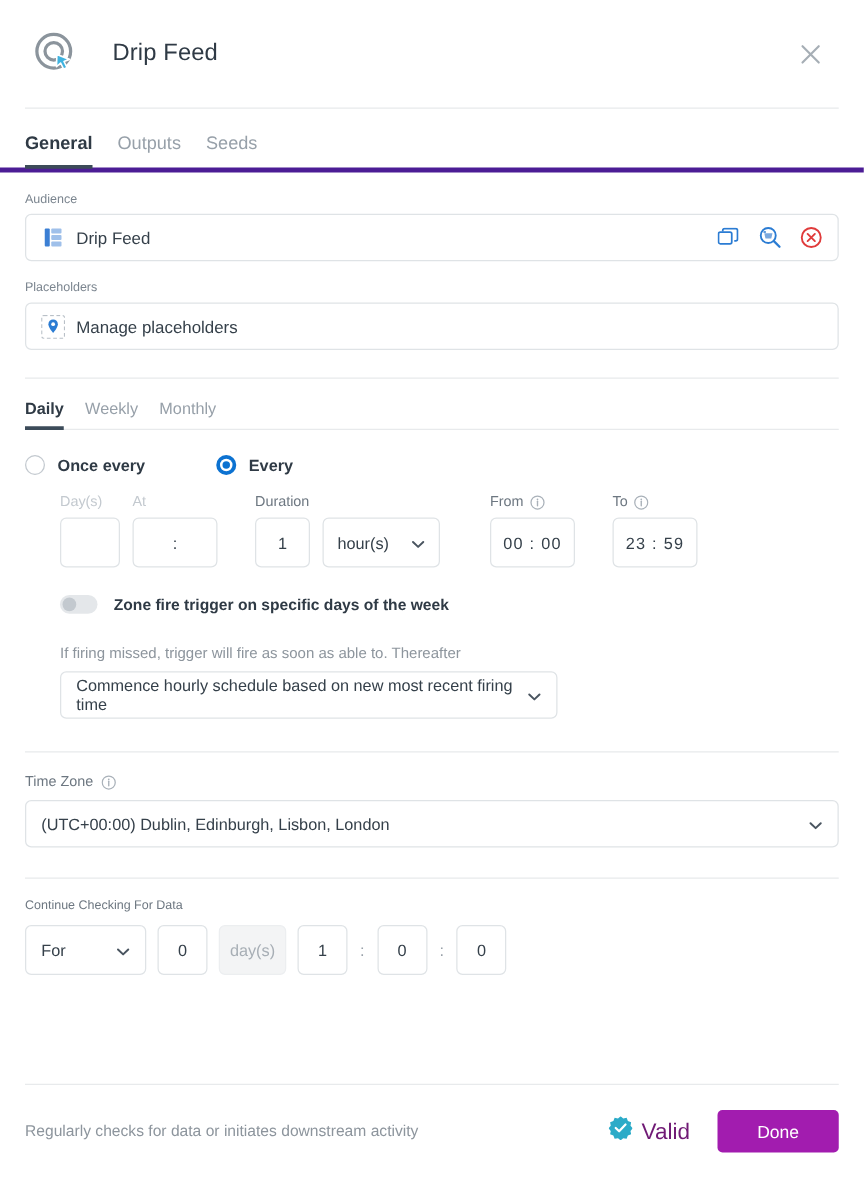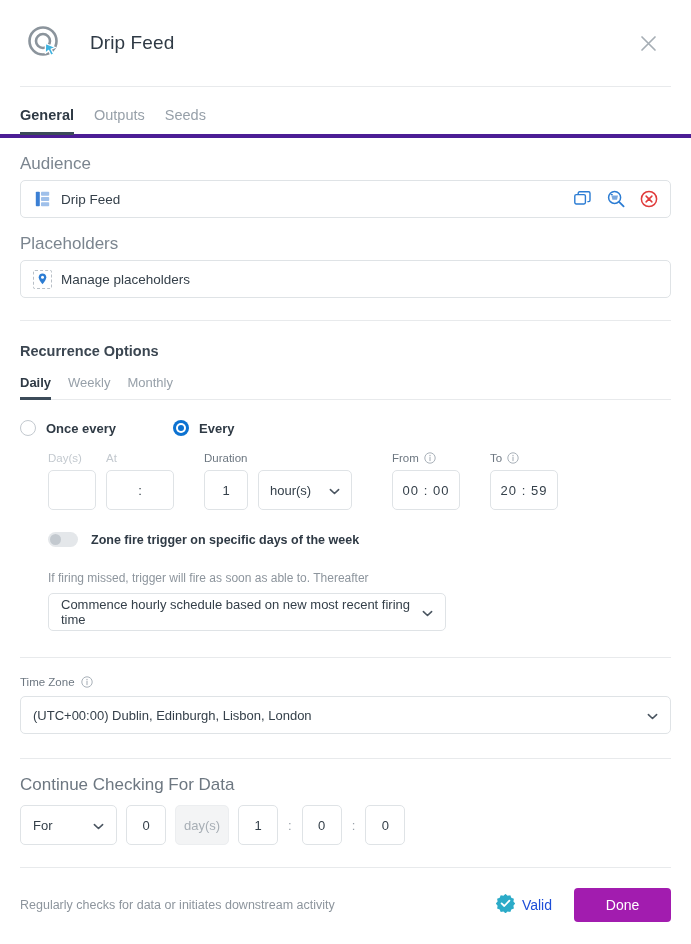--- a/index.html
+++ b/index.html
@@ -30,21 +30,21 @@
   
   .tabs { display: flex; align-items: flex-end; padding: 0 20px; margin-top: 16px; flex: none;
           border-bottom: 4px solid #4c1d95; }
   .tab { font-size: 14.5px; color: #97a0a9; padding: 4px 0 9px; margin-right: 20px;
          cursor: pointer; border-bottom: 3px solid transparent; margin-bottom: -1px; }
   .tab.active { color: #2f3a45; font-weight: bold; border-bottom-color: #3c4b59; }
 
   
   .body { padding: 0 20px; flex: 1 1 auto; overflow: hidden; }
 
-  .field-label { font-size: 17px; color: #7b858f; margin: 16px 0 6px; }
+  .field-label { font-size: 10px; color: #7b858f; margin: 16px 0 6px; }
   .field-label.strong { color: #6d7781; }
 
   .input-box {
     border: 1px solid #dfe3e6; border-radius: 5px; background: #fff;
     height: 38px; display: flex; align-items: center; padding: 0 12px;
   }
   .input-box .txt { font-size: 13.5px; color: #35404a; }
 
   .icon-left { width: 18px; height: 18px; flex: none; margin-right: 10px; display: flex;
                align-items: center; justify-content: center; }
@@ -124,21 +124,21 @@
   .num-cell { width: 40px; }
   .daysbox { width: 54px; background: #f3f4f5; color: #a7aeb5; border-color: #eceef0; }
   .colon { font-size: 13px; color: #99a1a9; padding: 0 1px; }
 
   
   .footer { flex: none; padding: 0 20px 22px; }
   .footer-hr { height: 1px; background: #e8eaec; margin-bottom: 20px; }
   .footer-inner { display: flex; align-items: center; }
   .foot-text { font-size: 12.5px; color: #8d959d; }
   .valid { display: flex; align-items: center; gap: 7px; margin-left: auto; margin-right: 22px; }
-  .valid .vt { font-size: 14px; color: #1d4ed8; }
+  .valid .vt { font-size: 18px; color: #701a75; }
   .done-btn {
     width: 97px; height: 34px; border-radius: 4px; background: #a21caf; color: #fff;
     display: flex; align-items: center; justify-content: center; font-size: 14px; cursor: pointer;
   }
 </style>
 </head>
 <body>
 
 <div class="dialog">
 
@@ -209,21 +209,20 @@
         <svg width="9" height="12" viewBox="0 0 9 12">
           <path d="M4.5 0.6 C2.3 0.6 0.7 2.2 0.7 4.3 C0.7 7 4.5 11.3 4.5 11.3 S8.3 7 8.3 4.3 C8.3 2.2 6.7 0.6 4.5 0.6 Z" fill="#2b7cd3"></path>
           <circle cx="4.5" cy="4.3" r="1.5" fill="#ffffff"></circle>
         </svg>
       </span>
       <span class="txt">Manage placeholders</span>
     </div>
 
     <div class="divider"></div>
 
-    <div class="section-title">Recurrence Options</div>
 
     <div class="subtabs">
       <div class="subtab active">Daily</div>
       <div class="subtab">Weekly</div>
       <div class="subtab">Monthly</div>
     </div>
 
     <div class="radio-row">
       <span class="radio radio-first">
         <span class="dot"></span>
@@ -283,21 +282,21 @@
           <span class="flabel">
             <span>To</span>
             <span class="info-ic">
               <svg width="12" height="12" viewBox="0 0 12 12">
                   <circle cx="6" cy="6" r="5.2" fill="none" stroke="#a9b1b9" stroke-width="1"></circle>
               <path d="M6 5 V8.6" stroke="#a9b1b9" stroke-width="1.1" stroke-linecap="round"></path>
               <circle cx="6" cy="3.4" r="0.7" fill="#a9b1b9"></circle>
                 </svg>
             </span>
           </span>
-          <span class="cell w-time">20 : 59</span>
+          <span class="cell w-time">23 : 59</span>
         </span>
       </div>
 
       <div class="toggle-row">
         <span class="toggle"></span>
         <span class="toggle-label">Zone fire trigger on specific days of the week</span>
       </div>
 
       <div class="helper">If firing missed, trigger will fire as soon as able to. Thereafter</div>
 

